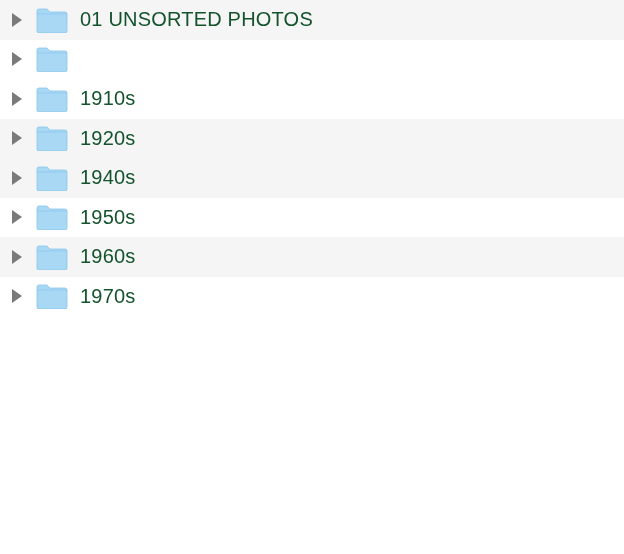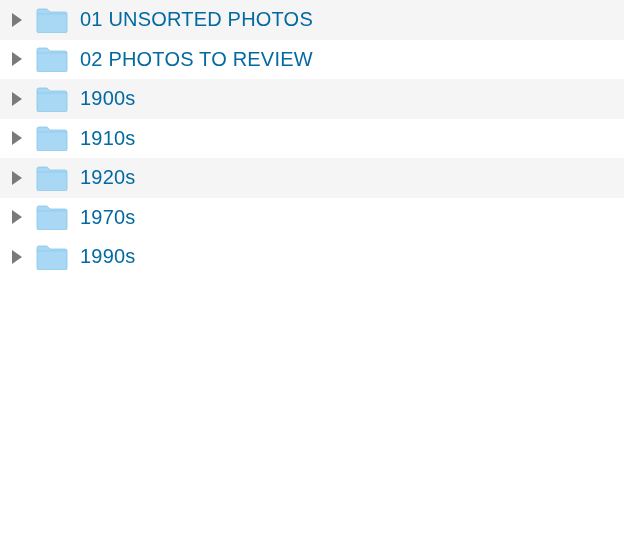--- a/index.html
+++ b/index.html
@@ -46,21 +46,21 @@
       flex-shrink: 0;
       position: relative;
     }
     .folder-icon svg {
       width: 100%;
       height: 100%;
       display: block;
     }
     .folder-label {
       font-size: 20px;
-      color: #0369a1;
+      color: #14532d;
       white-space: nowrap;
       letter-spacing: 0.2px;
     }
   </style>
 </head>
 <body>
 
 <div class="folder-list">
   <div class="folder-row alt">
     <div class="disclosure"></div>
@@ -73,31 +73,20 @@
     <span class="folder-label">01 UNSORTED PHOTOS</span>
   </div>
   <div class="folder-row">
     <div class="disclosure"></div>
     <div class="folder-icon">
       <svg viewBox="0 0 32 26">
           <path d="M1 5 L1 24 Q1 26 3 26 L29 26 Q31 26 31 24 L31 7 Q31 5 29 5 L14 5 L11 2 L3 2 Q1 2 1 4 Z" fill="#a9d8f5" stroke="#88c5ea" stroke-width="0.8"></path>
           <path d="M1 7 L31 7" stroke="#88c5ea" stroke-width="0.6"></path>
         </svg>
     </div>
-    <span class="folder-label">02 PHOTOS TO REVIEW</span>
-  </div>
-  <div class="folder-row alt">
-    <div class="disclosure"></div>
-    <div class="folder-icon">
-      <svg viewBox="0 0 32 26">
-          <path d="M1 5 L1 24 Q1 26 3 26 L29 26 Q31 26 31 24 L31 7 Q31 5 29 5 L14 5 L11 2 L3 2 Q1 2 1 4 Z" fill="#a9d8f5" stroke="#88c5ea" stroke-width="0.8"></path>
-          <path d="M1 7 L31 7" stroke="#88c5ea" stroke-width="0.6"></path>
-        </svg>
-    </div>
-    <span class="folder-label">1900s</span>
   </div>
   <div class="folder-row">
     <div class="disclosure"></div>
     <div class="folder-icon">
       <svg viewBox="0 0 32 26">
           <path d="M1 5 L1 24 Q1 26 3 26 L29 26 Q31 26 31 24 L31 7 Q31 5 29 5 L14 5 L11 2 L3 2 Q1 2 1 4 Z" fill="#a9d8f5" stroke="#88c5ea" stroke-width="0.8"></path>
           <path d="M1 7 L31 7" stroke="#88c5ea" stroke-width="0.6"></path>
         </svg>
     </div>
     <span class="folder-label">1910s</span>
@@ -105,33 +94,53 @@
   <div class="folder-row alt">
     <div class="disclosure"></div>
     <div class="folder-icon">
       <svg viewBox="0 0 32 26">
           <path d="M1 5 L1 24 Q1 26 3 26 L29 26 Q31 26 31 24 L31 7 Q31 5 29 5 L14 5 L11 2 L3 2 Q1 2 1 4 Z" fill="#a9d8f5" stroke="#88c5ea" stroke-width="0.8"></path>
           <path d="M1 7 L31 7" stroke="#88c5ea" stroke-width="0.6"></path>
         </svg>
     </div>
     <span class="folder-label">1920s</span>
   </div>
+  <div class="folder-row alt">
+    <div class="disclosure"></div>
+    <div class="folder-icon">
+      <svg viewBox="0 0 32 26">
+          <path d="M1 5 L1 24 Q1 26 3 26 L29 26 Q31 26 31 24 L31 7 Q31 5 29 5 L14 5 L11 2 L3 2 Q1 2 1 4 Z" fill="#a9d8f5" stroke="#88c5ea" stroke-width="0.8"></path>
+          <path d="M1 7 L31 7" stroke="#88c5ea" stroke-width="0.6"></path>
+        </svg>
+    </div>
+    <span class="folder-label">1940s</span>
+  </div>
+  <div class="folder-row">
+    <div class="disclosure"></div>
+    <div class="folder-icon">
+      <svg viewBox="0 0 32 26">
+          <path d="M1 5 L1 24 Q1 26 3 26 L29 26 Q31 26 31 24 L31 7 Q31 5 29 5 L14 5 L11 2 L3 2 Q1 2 1 4 Z" fill="#a9d8f5" stroke="#88c5ea" stroke-width="0.8"></path>
+          <path d="M1 7 L31 7" stroke="#88c5ea" stroke-width="0.6"></path>
+        </svg>
+    </div>
+    <span class="folder-label">1950s</span>
+  </div>
+  <div class="folder-row alt">
+    <div class="disclosure"></div>
+    <div class="folder-icon">
+      <svg viewBox="0 0 32 26">
+          <path d="M1 5 L1 24 Q1 26 3 26 L29 26 Q31 26 31 24 L31 7 Q31 5 29 5 L14 5 L11 2 L3 2 Q1 2 1 4 Z" fill="#a9d8f5" stroke="#88c5ea" stroke-width="0.8"></path>
+          <path d="M1 7 L31 7" stroke="#88c5ea" stroke-width="0.6"></path>
+        </svg>
+    </div>
+    <span class="folder-label">1960s</span>
+  </div>
   <div class="folder-row">
     <div class="disclosure"></div>
     <div class="folder-icon">
       <svg viewBox="0 0 32 26">
           <path d="M1 5 L1 24 Q1 26 3 26 L29 26 Q31 26 31 24 L31 7 Q31 5 29 5 L14 5 L11 2 L3 2 Q1 2 1 4 Z" fill="#a9d8f5" stroke="#88c5ea" stroke-width="0.8"></path>
           <path d="M1 7 L31 7" stroke="#88c5ea" stroke-width="0.6"></path>
         </svg>
     </div>
     <span class="folder-label">1970s</span>
   </div>
-  <div class="folder-row">
-    <div class="disclosure"></div>
-    <div class="folder-icon">
-      <svg viewBox="0 0 32 26">
-          <path d="M1 5 L1 24 Q1 26 3 26 L29 26 Q31 26 31 24 L31 7 Q31 5 29 5 L14 5 L11 2 L3 2 Q1 2 1 4 Z" fill="#a9d8f5" stroke="#88c5ea" stroke-width="0.8"></path>
-          <path d="M1 7 L31 7" stroke="#88c5ea" stroke-width="0.6"></path>
-        </svg>
-    </div>
-    <span class="folder-label">1990s</span>
-  </div>
 </div>
 
 </body></html>

